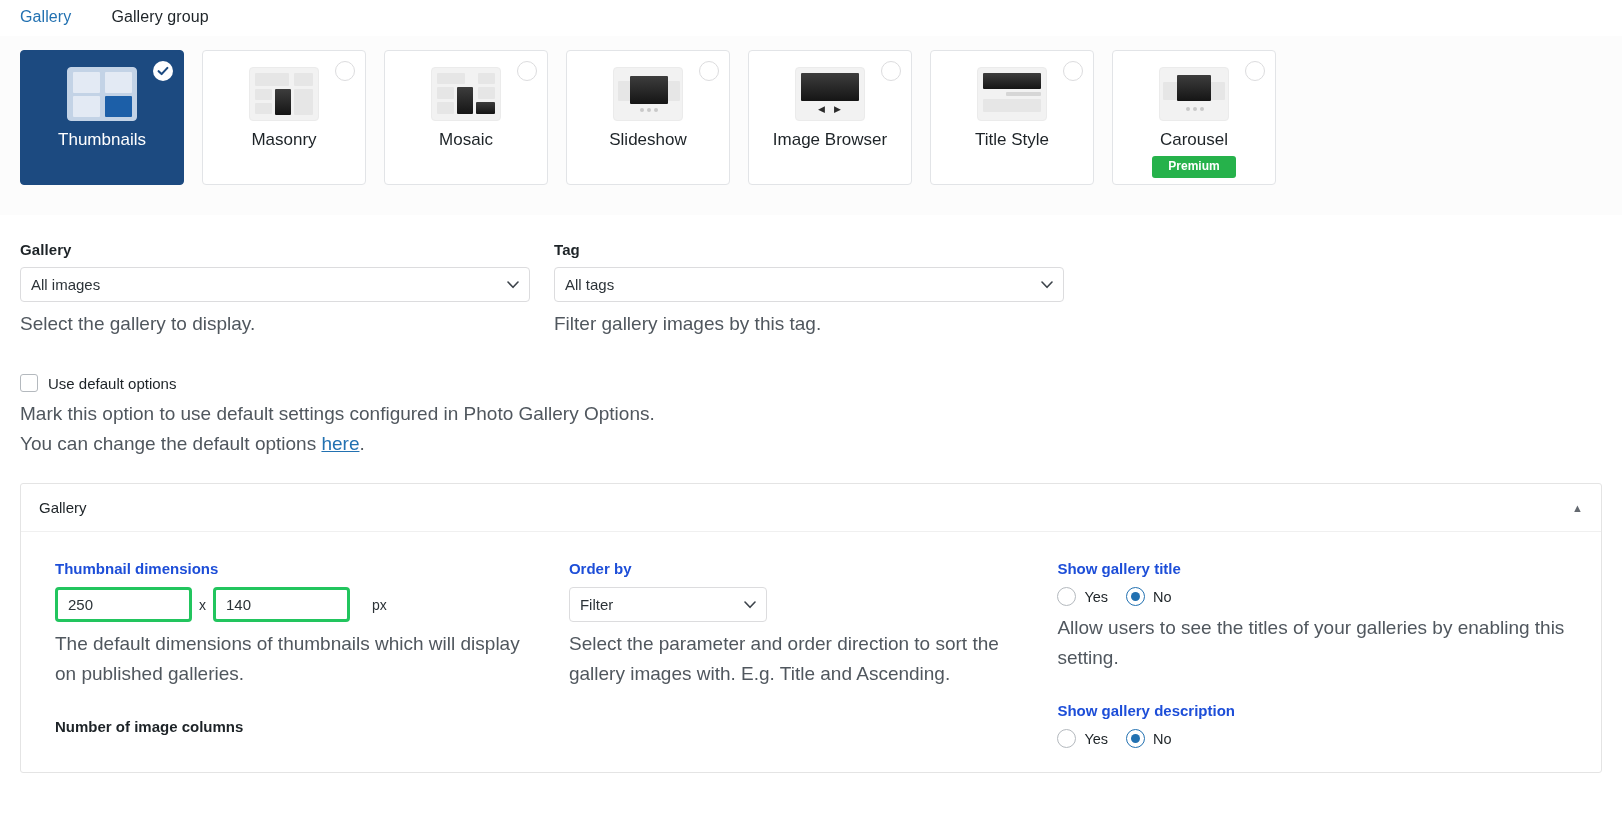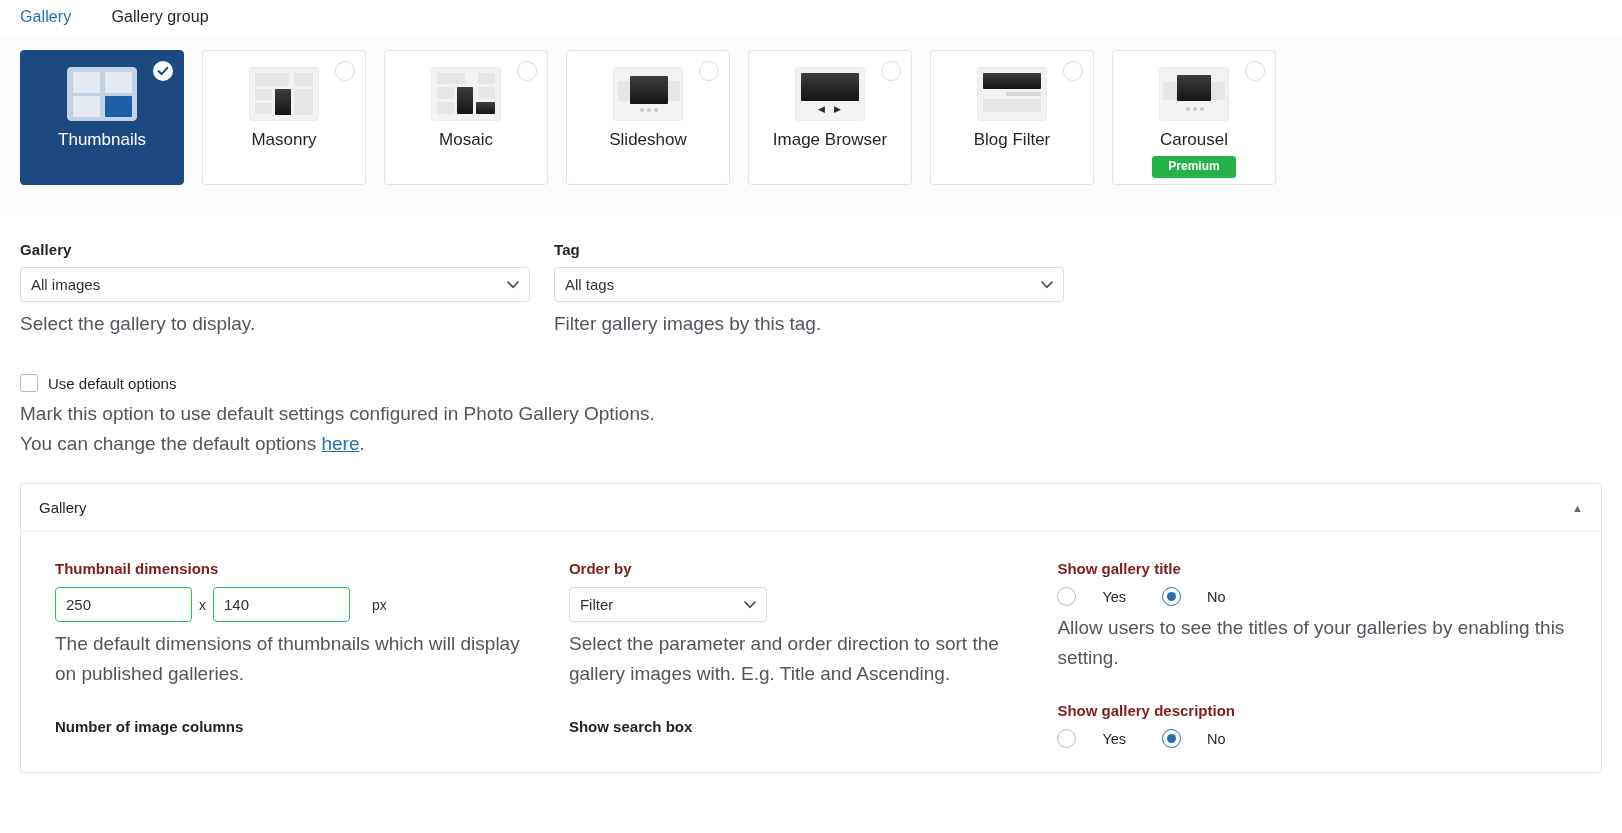--- a/index.html
+++ b/index.html
@@ -178,42 +178,42 @@
     color: #1d2327;
     border-bottom: 1px solid #f0f0f0;
     cursor: pointer;
   }
   .panel-head .caret { color:#646970; font-size: 11px; }
   .panel-body { padding: 28px 34px 0 34px; display:flex; gap:24px; }
   .pcol { width: 500px; }
   .pcol.mid { width: 474px; }
   .pcol.right { width: 520px; }
   .subhead {
-    font-size: 15px; font-weight: bold; color:#7f1d1d;
+    font-size: 15px; font-weight: bold; color:#1d4ed8;
     margin-bottom: 10px;
   }
   .dimrow { display:flex; align-items:center; gap:7px; }
   .textinput {
     height: 35px;
-    border: 1px solid #22c55e;
+    border: 3px solid #22c55e;
     border-radius: 4px;
     font-size: 15px;
     color: #2c3338;
     padding: 0 10px;
     display:flex; align-items:center;
     background:#fff;
     cursor: text;
   }
   .textinput.w1 { width: 137px; }
   .xsep { font-size: 14px; color:#2c3338; }
   .unit { font-size: 14px; color:#2c3338; margin-left: 4px; padding-left: 11px; }
   .selrow { display:flex; gap:12px; }
   .select.sm { width: 198px; }
   .select.sm2 { width: 262px; }
-  .radiorow { display:flex; align-items:center; gap:26px; margin-top:0; }
+  .radiorow { display:flex; align-items:center; gap:8px; margin-top:0; }
   .radio-o {
     width:19px; height:19px; border-radius:50%;
     border:1px solid #b4b9be; background:#fff; cursor:pointer;
     display:inline-block; flex:0 0 auto;
   }
   .radio-o.checked {
     border:1px solid #2271b1;
     background:#fff;
     position:relative;
   }
@@ -304,21 +304,21 @@
     <div class="label">Image Browser</div>
   </div>
 
   <div class="typecard">
     <div class="radio"></div>
     <span class="glyph">
       <span class="g-cell g-dark" style="left:5px;top:5px;width:58px;height:16px;"></span>
       <span class="g-cell" style="left:28px;top:24px;width:35px;height:4px;background:#d6d6d6;"></span>
       <span class="g-cell" style="left:5px;top:31px;width:58px;height:13px;"></span>
     </span>
-    <div class="label">Blog Filter</div>
+    <div class="label">Title Style</div>
   </div>
 
   <div class="typecard">
     <div class="radio"></div>
     <span class="glyph">
       <span class="g-cell" style="left:3px;top:14px;width:18px;height:18px;"></span>
       <span class="g-cell" style="left:47px;top:14px;width:18px;height:18px;"></span>
       <span class="g-cell g-dark" style="left:17px;top:7px;width:34px;height:26px;"></span>
       <span class="dots" style="left:26px;top:39px;">
         <span class="dot"></span>
@@ -393,21 +393,20 @@
       <div class="subhead">Order by</div>
       <div class="selrow">
         <div class="select sm">
           <span>Filter</span>
           <svg class="chev" viewBox="0 0 12 8">
               <path d="M1 1 L6 6.3 L11 1" stroke="#3c434a" stroke-width="1.6" fill="none" stroke-linecap="round" stroke-linejoin="round"></path>
             </svg>
         </div>
       </div>
       <div class="hint">Select the parameter and order direction to sort the gallery images with. E.g. Title and Ascending.</div>
-      <div class="cutlabel blockgap">Show search box</div>
     </div>
 
     <div class="pcol right">
       <div class="subhead">Show gallery title</div>
       <div class="radiorow">
         <span class="radio-o"></span>
         <span class="radiolabel">Yes</span>
         <span class="radio-o checked"></span>
         <span class="radiolabel">No</span>
       </div>

